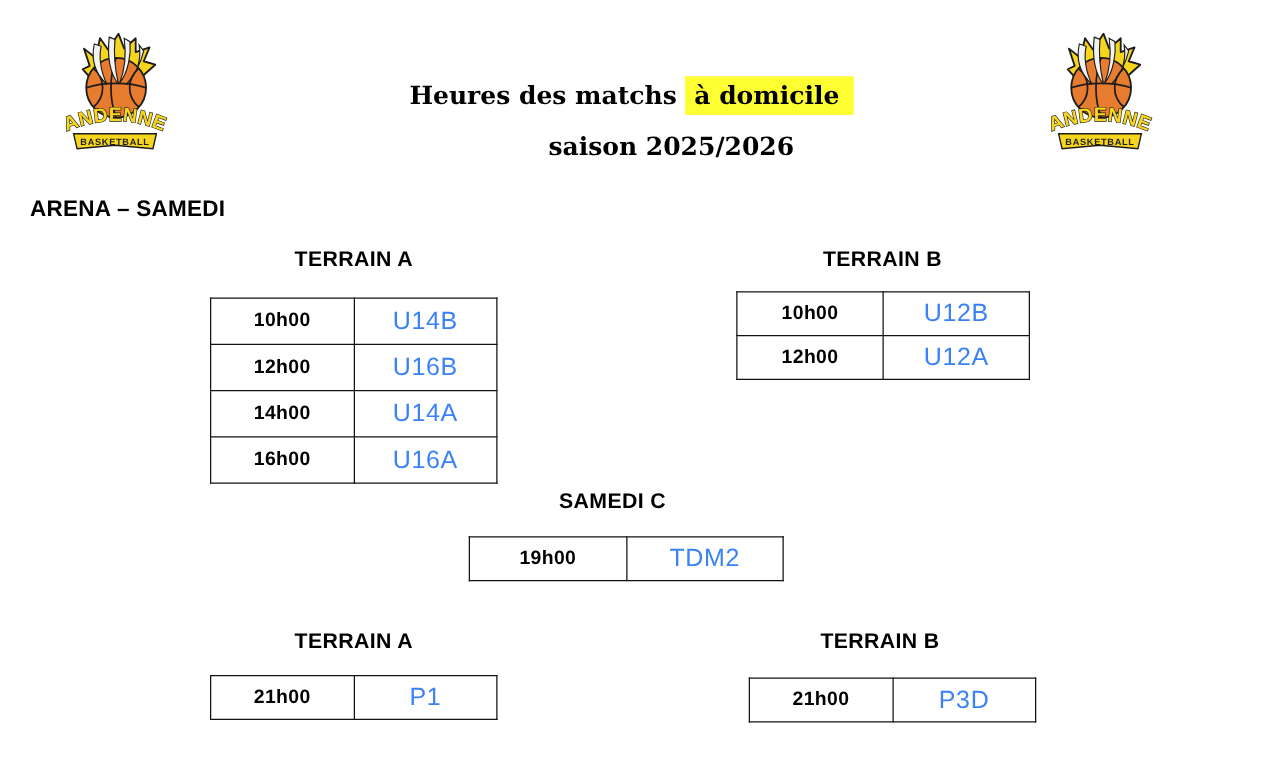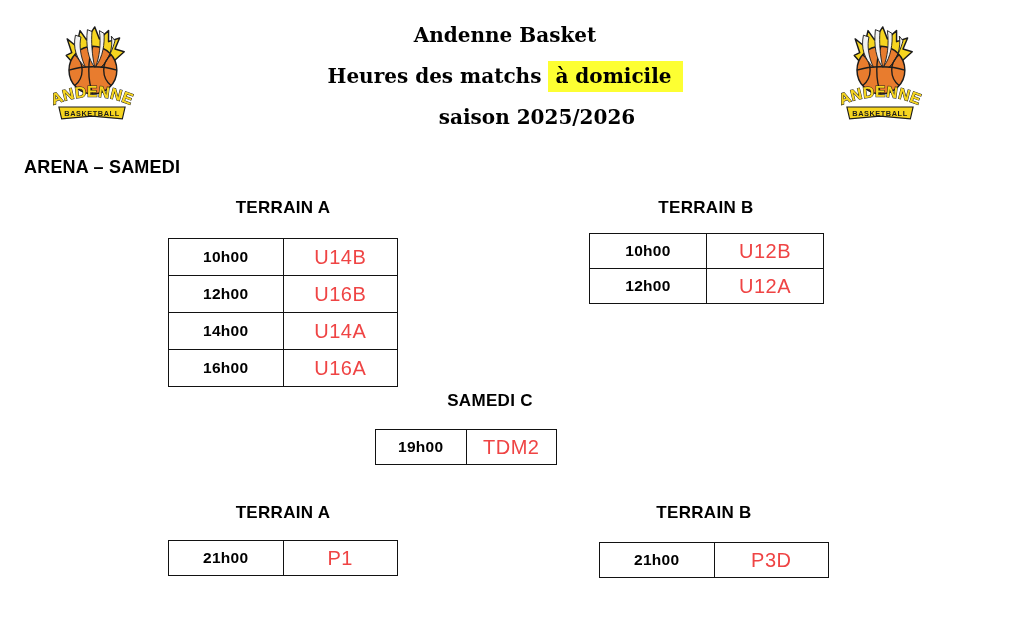--- a/index.html
+++ b/index.html
@@ -19,29 +19,29 @@
   .terrain-title{position:absolute;font-size:17px;font-weight:700;text-align:center;
         letter-spacing:0.3px;}
   .tt-a1{left:168px;top:198px;width:230px;}
   .tt-b1{left:588px;top:198px;width:236px;}
   .tt-c {left:375px;top:391px;width:230px;}
   .tt-a2{left:168px;top:503px;width:230px;}
   .tt-b2{left:589px;top:503px;width:230px;}
   table.sched{position:absolute;border-collapse:collapse;table-layout:fixed;}
   .tb-a1{left:168px;top:238px;width:230px;}
   .tb-b1{left:589px;top:233px;width:235px;}
-  .tb-c {left:375px;top:429px;width:182px;}
+  .tb-c {left:375px;top:429px;width:252px;}
   .tb-a2{left:168px;top:540px;width:230px;}
   .tb-b2{left:599px;top:542px;width:230px;}
   .sched td{border:1.8px solid #121212;text-align:center;vertical-align:middle;padding:0;width:50%;}
   .tb-a1 td{height:36px;}
   .tb-b1 td{height:34px;}
   .tb-c td,.tb-a2 td,.tb-b2 td{height:34px;}
   td.time{font-weight:700;font-size:15.5px;letter-spacing:0.3px;}
-  td.team{font-size:20px;font-weight:400;letter-spacing:0.5px;color:#ef4444;}
+  td.team{font-size:20px;font-weight:400;letter-spacing:0.5px;color:#3b82f6;}
 </style>
 </head>
 <body>
 
 <div class="page">
 
   <svg class="logo logo-left" viewBox="0 0 100 104" aria-hidden="true">
     <path d="M31,44 L22,34 L28,31 L23,16 L33,24 L37,7 L44,17 L53,3 L58,16 L68,7 L68,19 L80,15 L75,27 L85,30 L75,39 L70,46 Z" fill="#f6d51f" stroke="#1c1c1c" stroke-width="1.6" stroke-linejoin="round"></path>
     <g>
       <circle cx="51" cy="50" r="26" fill="#e87c2e" stroke="#1c1c1c" stroke-width="1.6"></circle>
@@ -80,21 +80,20 @@
       <path d="M71,13 C73,26 69,38 60,47 C68,38 73,26 75,18 Z"></path>
     </g>
     <path id="arcR" d="M8,88 Q50,70 92,88" fill="none"></path>
     <text font-size="17" font-weight="bold" fill="#f6d51f" stroke="#1c1c1c" stroke-width="1.1" paint-order="stroke" letter-spacing="0.4" font-family="Liberation Sans, sans-serif">
       <textPath href="#arcR" startOffset="50%" text-anchor="middle">ANDENNE</textPath>
     </text>
     <path d="M14,90 L86,90 L83,103 L50,100 L17,103 Z" fill="#f6d51f" stroke="#1c1c1c" stroke-width="1.2"></path>
     <text x="50" y="100" text-anchor="middle" font-size="8" font-weight="bold" fill="#1c1c1c" letter-spacing="0.6" font-family="Liberation Sans, sans-serif">BASKETBALL</text>
   </svg>
 
-  <div class="title-line t1">Andenne Basket</div>
   <div class="title-line t2"><span>Heures des matchs </span><span class="hl">à domicile</span></div>
   <div class="title-line t3">saison 2025/2026</div>
 
   <div class="section-title">ARENA – SAMEDI</div>
 
   <div class="terrain-title tt-a1">TERRAIN A</div>
   <table class="sched tb-a1">
     <tbody>
         <tr>
       <td class="time">10h00</td>

